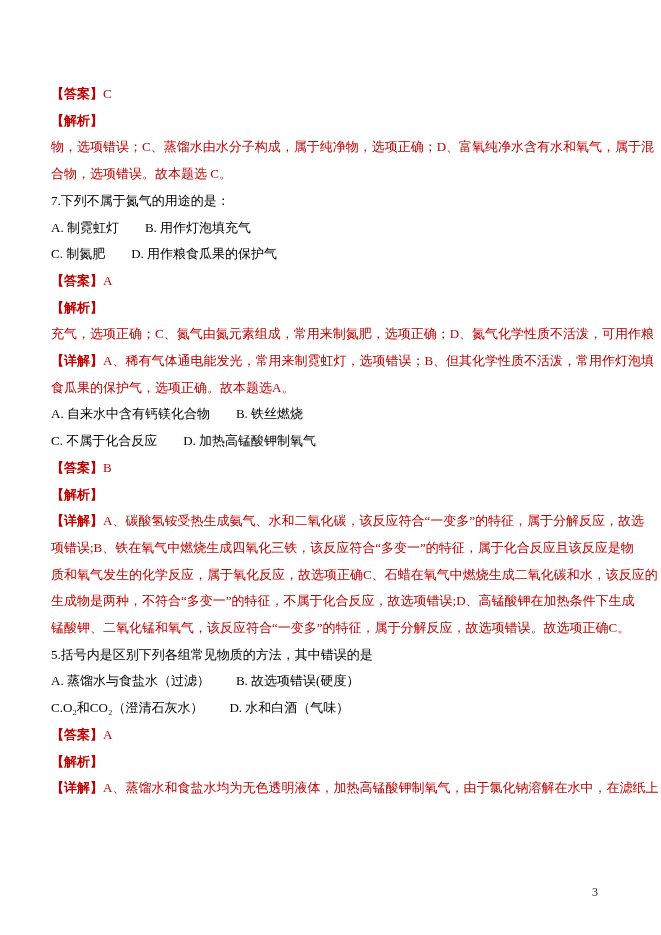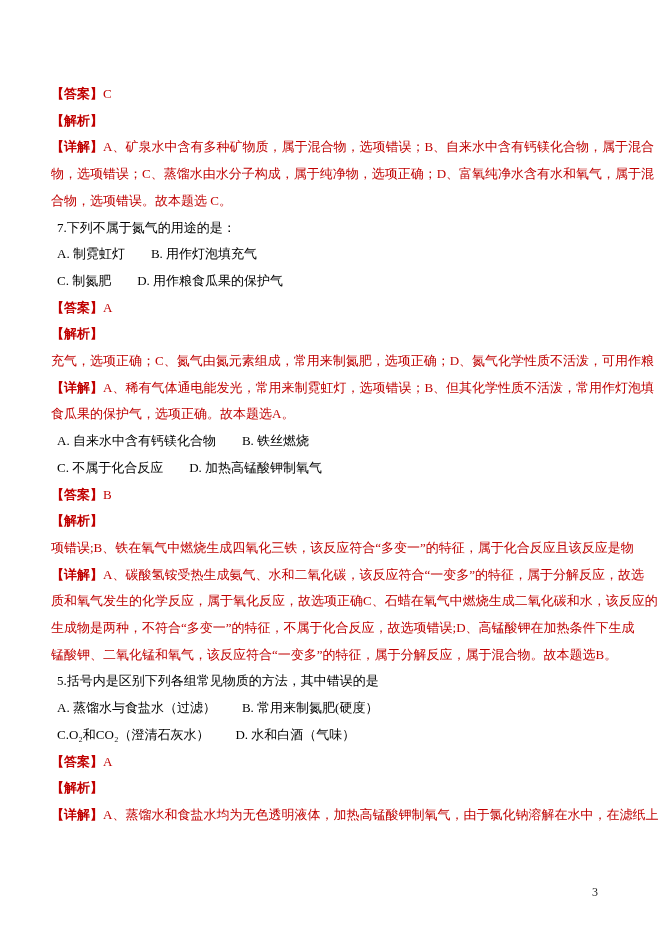--- a/index.html
+++ b/index.html
@@ -19,60 +19,59 @@
     left: 51px;
     top: 81px;
     width: 580px;
   }
   .line {
     font-size: 13px;
     line-height: 26.7px;
     white-space: pre;
     letter-spacing: 0;
   }
-  .question { color: #000000; margin-left: 6px; }
+  .question { color: #000000; }
   .explanation { color: #c00000; }
   .head { font-weight: bold; }
   .page-num {
     position: absolute;
     left: 592px;
     top: 884px;
     font-size: 12px;
     line-height: 16px;
     color: #222222;
     font-family: "Liberation Serif", "DejaVu Serif", serif;
   }
 </style>
 </head>
 <body>
 
 <div class="doc">
   <div class="line explanation"><span class="head">【答案】</span><span>C</span></div>
   <div class="line explanation"><span class="head">【解析】</span><span></span></div>
-  <div class="line explanation"><span class="head">【详解】</span><span>A、矿泉水中含有多种矿物质，属于混合物，选项错误；B、自来水中含有钙镁化合物，属于混合</span></div>
   <div class="line explanation"><span class="head"></span><span>物，选项错误；C、蒸馏水由水分子构成，属于纯净物，选项正确；D、富氧纯净水含有水和氧气，属于混</span></div>
   <div class="line explanation"><span class="head"></span><span>合物，选项错误。故本题选 C。</span></div>
   <div class="line question"><span class="head"></span><span>7.下列不属于氮气的用途的是：</span></div>
   <div class="line question"><span class="head"></span><span>A. 制霓虹灯　　B. 用作灯泡填充气</span></div>
   <div class="line question"><span class="head"></span><span>C. 制氮肥　　D. 用作粮食瓜果的保护气</span></div>
   <div class="line explanation"><span class="head">【答案】</span><span>A</span></div>
   <div class="line explanation"><span class="head">【解析】</span><span></span></div>
   <div class="line explanation"><span class="head"></span><span>充气，选项正确；C、氮气由氮元素组成，常用来制氮肥，选项正确；D、氮气化学性质不活泼，可用作粮</span></div>
   <div class="line explanation"><span class="head">【详解】</span><span>A、稀有气体通电能发光，常用来制霓虹灯，选项错误；B、但其化学性质不活泼，常用作灯泡填</span></div>
   <div class="line explanation"><span class="head"></span><span>食瓜果的保护气，选项正确。故本题选A。</span></div>
   <div class="line question"><span class="head"></span><span>A. 自来水中含有钙镁化合物　　B. 铁丝燃烧</span></div>
   <div class="line question"><span class="head"></span><span>C. 不属于化合反应　　D. 加热高锰酸钾制氧气</span></div>
   <div class="line explanation"><span class="head">【答案】</span><span>B</span></div>
   <div class="line explanation"><span class="head">【解析】</span><span></span></div>
+  <div class="line explanation"><span class="head">【详解】</span><span>A、碳酸氢铵受热生成氨气、水和二氧化碳，该反应符合“一变多”的特征，属于分解反应，故选</span></div>
   <div class="line explanation"><span class="head"></span><span>项错误;B、铁在氧气中燃烧生成四氧化三铁，该反应符合“多变一”的特征，属于化合反应且该反应是物</span></div>
-  <div class="line explanation"><span class="head">【详解】</span><span>A、碳酸氢铵受热生成氨气、水和二氧化碳，该反应符合“一变多”的特征，属于分解反应，故选</span></div>
   <div class="line explanation"><span class="head"></span><span>质和氧气发生的化学反应，属于氧化反应，故选项正确C、石蜡在氧气中燃烧生成二氧化碳和水，该反应的</span></div>
   <div class="line explanation"><span class="head"></span><span>生成物是两种，不符合“多变一”的特征，不属于化合反应，故选项错误;D、高锰酸钾在加热条件下生成</span></div>
-  <div class="line explanation"><span class="head"></span><span>锰酸钾、二氧化锰和氧气，该反应符合“一变多”的特征，属于分解反应，属于混合物。故本题选B。</span></div>
+  <div class="line explanation"><span class="head"></span><span>锰酸钾、二氧化锰和氧气，该反应符合“一变多”的特征，属于分解反应，故选项错误。故选项正确C。</span></div>
   <div class="line question"><span class="head"></span><span>5.括号内是区别下列各组常见物质的方法，其中错误的是</span></div>
-  <div class="line question"><span class="head"></span><span>A. 蒸馏水与食盐水（过滤）　　B. 常用来制氮肥(硬度）</span></div>
+  <div class="line question"><span class="head"></span><span>A. 蒸馏水与食盐水（过滤）　　B. 故选项错误(硬度）</span></div>
   <div class="line question"><span class="head"></span><span>C.O₂和CO₂（澄清石灰水）　　D. 水和白酒（气味）</span></div>
   <div class="line explanation"><span class="head">【答案】</span><span>A</span></div>
   <div class="line explanation"><span class="head">【解析】</span><span></span></div>
   <div class="line explanation"><span class="head">【详解】</span><span>A、蒸馏水和食盐水均为无色透明液体，加热高锰酸钾制氧气，由于氯化钠溶解在水中，在滤纸上</span></div>
 </div>
 
 <div class="page-num">3</div>
 
 </body></html>

